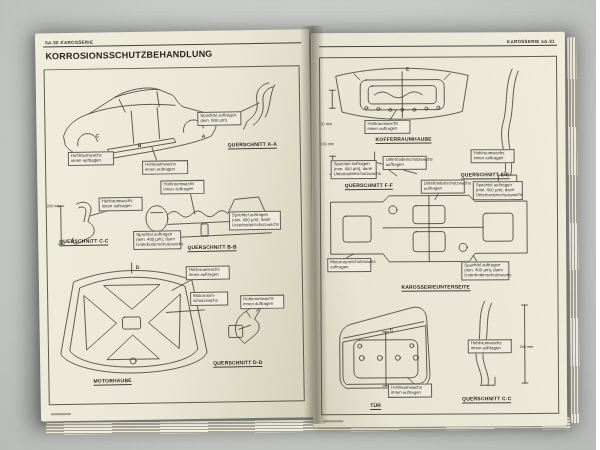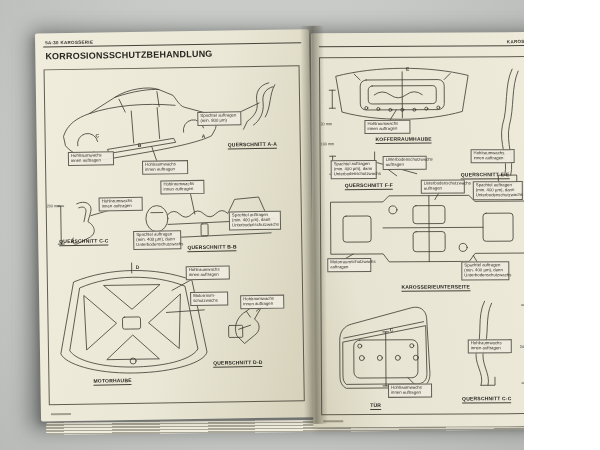--- a/index.html
+++ b/index.html
@@ -1,17 +1,17 @@
 <!DOCTYPE html>
 <html><head>
 <meta charset="utf-8">
 <style>
   html,body{margin:0;padding:0;}
   body{font-family:"Liberation Sans",sans-serif;}
-  .photo{position:relative;width:524px;height:450px;overflow:hidden;
+  .photo{position:relative;width:596px;height:450px;overflow:hidden;
          background:radial-gradient(ellipse at 50% 40%, #d2d5d1 0%, #c7cac7 55%, #b8bbb8 100%);}
   .book{position:absolute;left:24px;top:14px;width:556px;height:420px;transform:rotate(-0.6deg);}
   .book-shadow{position:absolute;left:30px;top:30px;width:548px;height:400px;background:rgba(30,32,30,0.45);
                filter:blur(10px);border-radius:8px;}
   .stack-bottom{position:absolute;left:20px;right:12px;bottom:2px;height:12px;border-radius:2px;
                 background:repeating-linear-gradient(180deg,#f0edde 0 1.5px,#aaa798 1.5px 3px);}
   .stack-right{position:absolute;right:2px;top:26px;bottom:8px;width:9px;border-radius:2px;
                background:repeating-linear-gradient(90deg,#ece9da 0 1.5px,#a5a294 1.5px 3px);}
   .page{position:absolute;border-radius:2px;}
   .page.left{left:14px;top:16px;width:274px;height:388px;transform:rotate(-0.3deg);

